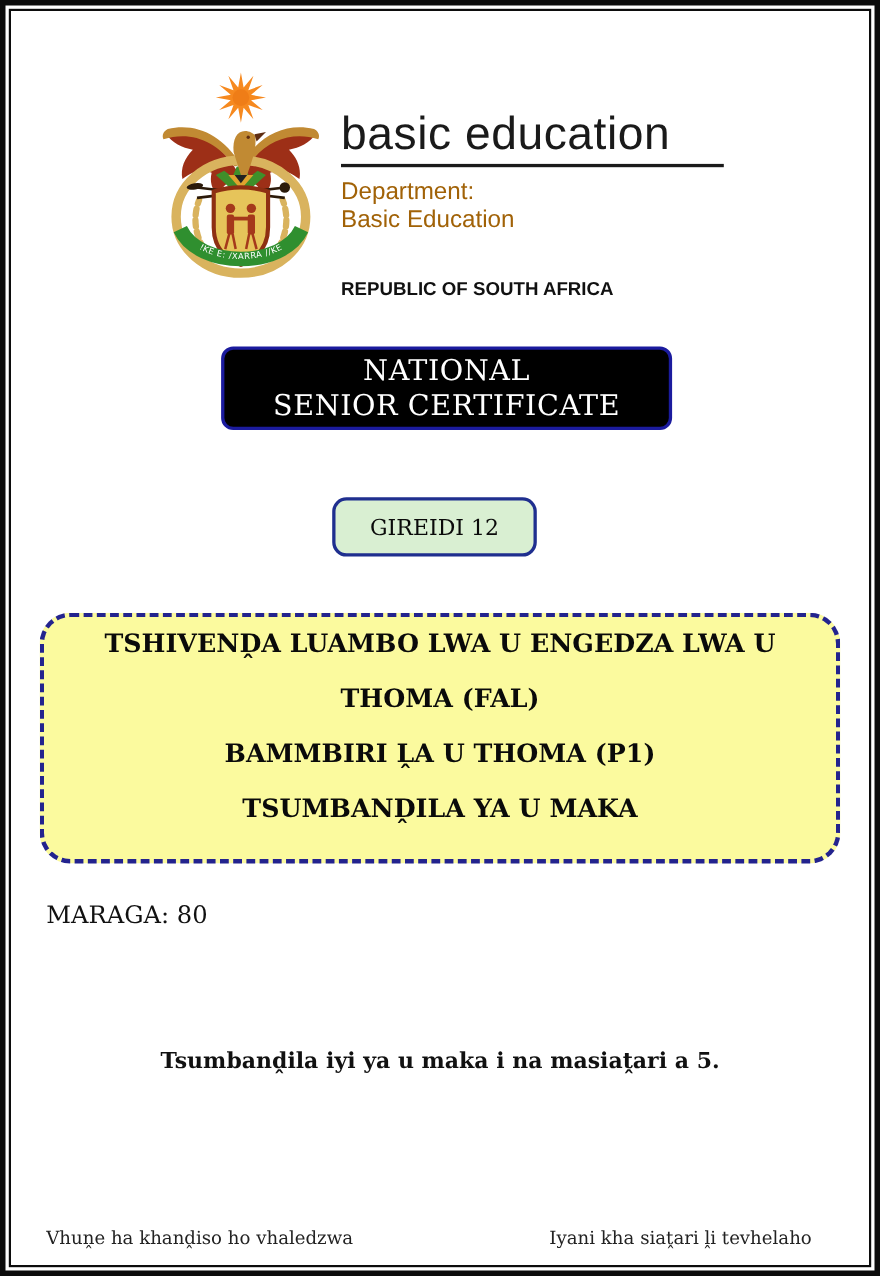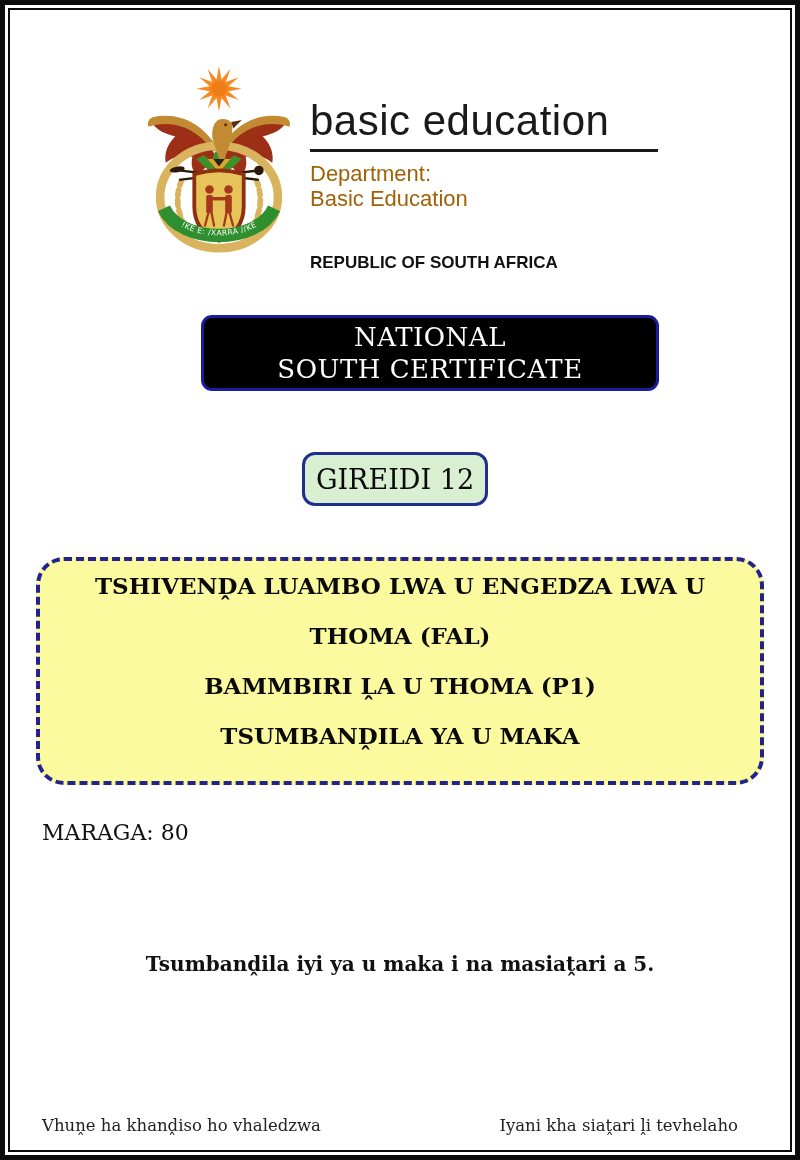--- a/index.html
+++ b/index.html
@@ -16,32 +16,32 @@
   .logo { width:152px; height:198px; flex:0 0 auto; }
   .wordmark { margin-left:15px; padding-top:40px; font-family:"Liberation Sans", sans-serif; }
   .be-title { font-size:42px; line-height:42px; color:#1a1a1a; letter-spacing:0.5px; }
   .be-rule { width:348px; height:3px; background:#1a1a1a; margin-top:7px; }
   .dept-line { font-size:22px; line-height:25px; color:#a16207; }
   .dept-line.first { margin-top:9px; }
   .country-line { font-size:17px; line-height:26px; font-weight:bold; color:#111;margin-top:39px; }
 
   
   .nsc-box {
-    position:absolute; left:201px; top:315px; width:458px; height:76px;
+    position:absolute; left:201px; top:315px; width:410px; height:76px;
     box-sizing:border-box; background:#000; border:3px solid #1b1b9e; border-radius:11px;
     color:#fff; text-align:center; display:flex; flex-direction:column; justify-content:center;
     font-size:26px; line-height:32px; letter-spacing:0.5px;
   }
 
   
   .grade-badge {
     position:absolute; left:302px; top:452px; width:186px; height:54px;
     box-sizing:border-box; background:#d9efd2; border:3px solid #1f2f8f; border-radius:13px;
     display:flex; align-items:center; justify-content:center;
-    font-size:27px; color:#0a0a0a;
+    font-size:20px; color:#0a0a0a;
   }
 
   
   .subject-box {
     position:absolute; left:36px; top:557px; width:728px; height:228px;
     box-sizing:border-box; background:#fbfa9e; border:4px dashed #23238e; border-radius:28px;
     text-align:center; font-weight:bold; font-size:23px; color:#0a0a0a;
   }
   .subject-box p { margin:0; line-height:50px; }
 
@@ -118,21 +118,21 @@
       <div class="be-title">basic education</div>
       <div class="be-rule"></div>
       <div class="dept-line first">Department:</div>
       <div class="dept-line">Basic Education</div>
       <div class="country-line">REPUBLIC OF SOUTH AFRICA</div>
     </div>
   </div>
 
   <div class="nsc-box">
     <div>NATIONAL</div>
-    <div>SOUTH CERTIFICATE</div>
+    <div>SENIOR CERTIFICATE</div>
   </div>
 
   <div class="grade-badge">
     <span>GIREIDI 12</span>
   </div>
 
   <div class="subject-box">
     <p>TSHIVENḒA LUAMBO LWA U ENGEDZA LWA U THOMA (FAL)</p>
     <p>BAMMBIRI ḼA U THOMA (P1)</p>
     <p>TSUMBANḒILA YA U MAKA</p>

